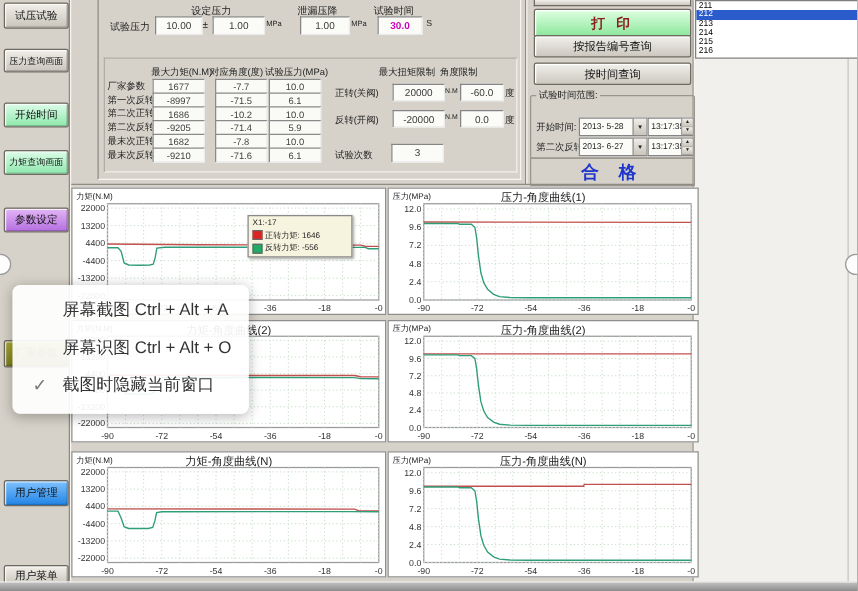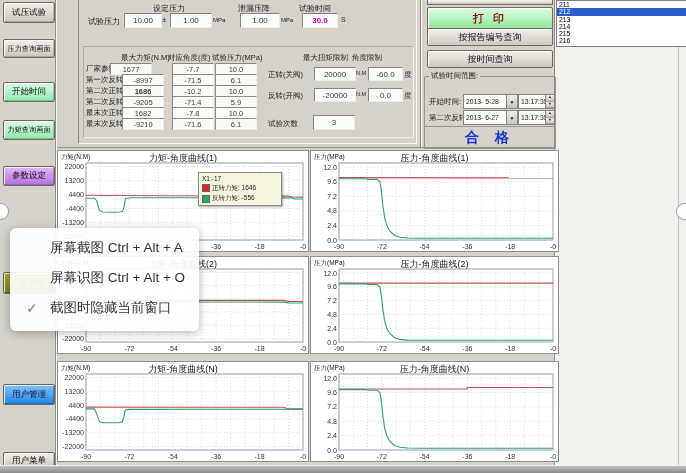--- a/index.html
+++ b/index.html
@@ -113,33 +113,33 @@
 
   <div class="lbl" style="left:121px;top:53px;font-size:7.5px;">最大力矩(N.M)</div>
   <div class="lbl" style="left:168px;top:53px;font-size:7.5px;">对应角度(度)</div>
   <div class="lbl" style="left:212px;top:53px;font-size:7.5px;">试验压力(MPa)</div>
   <div class="lbl" style="left:303px;top:53px;font-size:7.5px;">最大扭矩限制</div>
   <div class="lbl" style="left:352px;top:53px;font-size:7.5px;">角度限制</div>
 
   <div id="torque-rows" class="abs" style="left:86px;top:63px;width:180px;height:68px;">
       <div class="trow" style="top: 0px;">
         <span class="trl">厂家参数</span>
-        <span class="tf" style="left: 24px;">1677</span>
+        <span class="tf" style="left: 36px;">1677</span>
         <span class="tf" style="left: 86px;">-7.7</span>
         <span class="tf" style="left: 129px;">10.0</span>
       </div>
       <div class="trow" style="top: 11px;">
         <span class="trl">第一次反转</span>
         <span class="tf" style="left: 36px;">-8997</span>
         <span class="tf" style="left: 86px;">-71.5</span>
         <span class="tf" style="left: 129px;">6.1</span>
       </div>
       <div class="trow" style="top: 22px;">
         <span class="trl">第二次正转</span>
-        <span class="tf" style="left: 36px; font-weight: bold;">1686</span>
+        <span class="tf" style="left: 36px;">1686</span>
         <span class="tf" style="left: 86px;">-10.2</span>
         <span class="tf" style="left: 129px;">10.0</span>
       </div>
       <div class="trow" style="top: 33px;">
         <span class="trl">第二次反转</span>
         <span class="tf" style="left: 36px;">-9205</span>
         <span class="tf" style="left: 86px;">-71.4</span>
         <span class="tf" style="left: 129px;">5.9</span>
       </div>
       <div class="trow" style="top: 44px;">
@@ -210,21 +210,20 @@
       <div class="ritem">211</div>
       <div class="ritem sel">212</div>
       <div class="ritem">213</div>
       <div class="ritem">214</div>
       <div class="ritem">215</div>
       <div class="ritem">216</div>
     </div>
 
   <div class="chart" style="left:57px;top:150px;width:250px;height:100px;">
     <div class="chart-ylab">力矩(N.M)</div>
-    <div class="chart-title">力矩-角度曲线(1)</div>
     <div class="chart-plot"><svg width="250" height="100" xmlns="http://www.w3.org/2000/svg">
           <rect x="28" y="12" width="217" height="77" fill="#ffffff" stroke="#9a9a9a" stroke-width="1"></rect>
           <line x1="28.0" y1="12" x2="28.0" y2="89" stroke="#c9dec9" stroke-width="0.8" stroke-dasharray="1,2"></line>
           <line x1="42.5" y1="12" x2="42.5" y2="89" stroke="#c9dec9" stroke-width="0.8" stroke-dasharray="1,2"></line>
           <line x1="56.9" y1="12" x2="56.9" y2="89" stroke="#c9dec9" stroke-width="0.8" stroke-dasharray="1,2"></line>
           <line x1="71.4" y1="12" x2="71.4" y2="89" stroke="#c9dec9" stroke-width="0.8" stroke-dasharray="1,2"></line>
           <line x1="85.9" y1="12" x2="85.9" y2="89" stroke="#c9dec9" stroke-width="0.8" stroke-dasharray="1,2"></line>
           <line x1="100.3" y1="12" x2="100.3" y2="89" stroke="#c9dec9" stroke-width="0.8" stroke-dasharray="1,2"></line>
           <line x1="114.8" y1="12" x2="114.8" y2="89" stroke="#c9dec9" stroke-width="0.8" stroke-dasharray="1,2"></line>
           <line x1="129.3" y1="12" x2="129.3" y2="89" stroke="#c9dec9" stroke-width="0.8" stroke-dasharray="1,2"></line>

